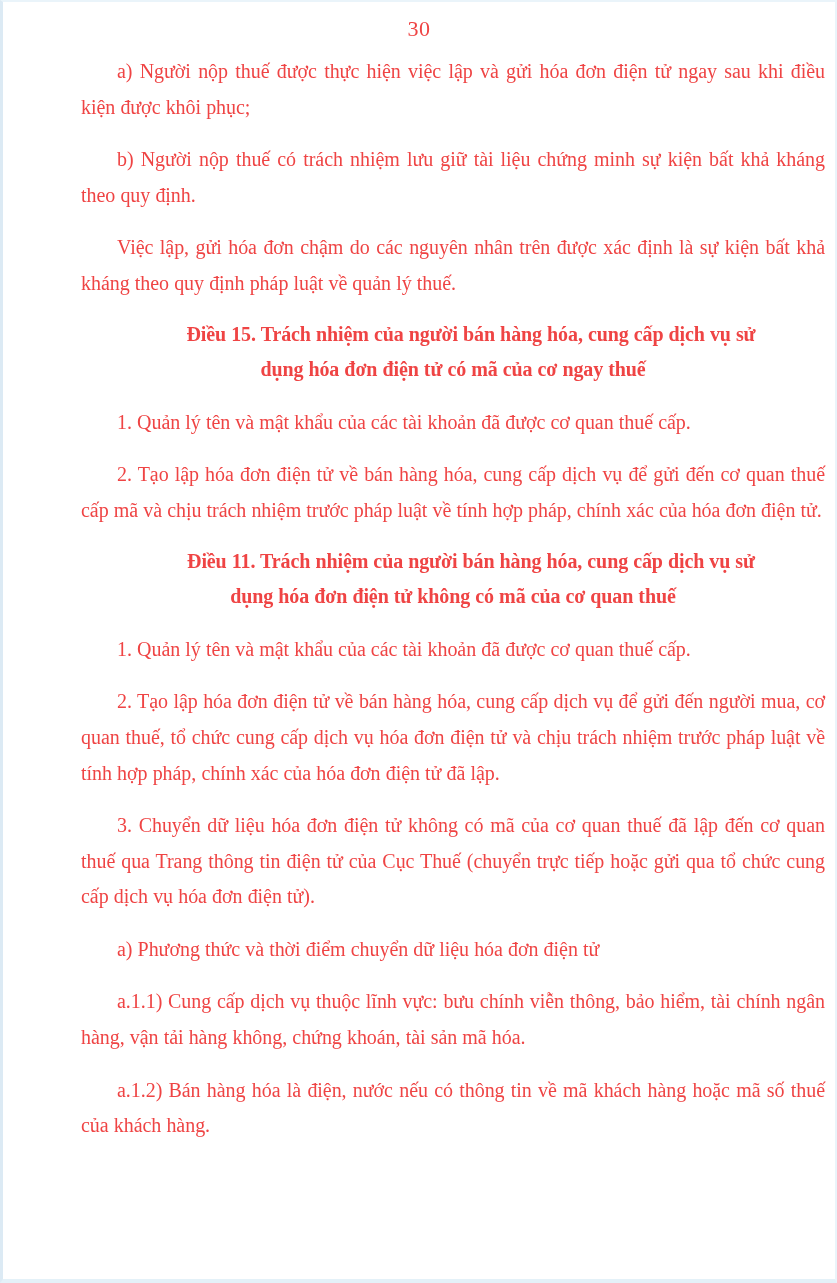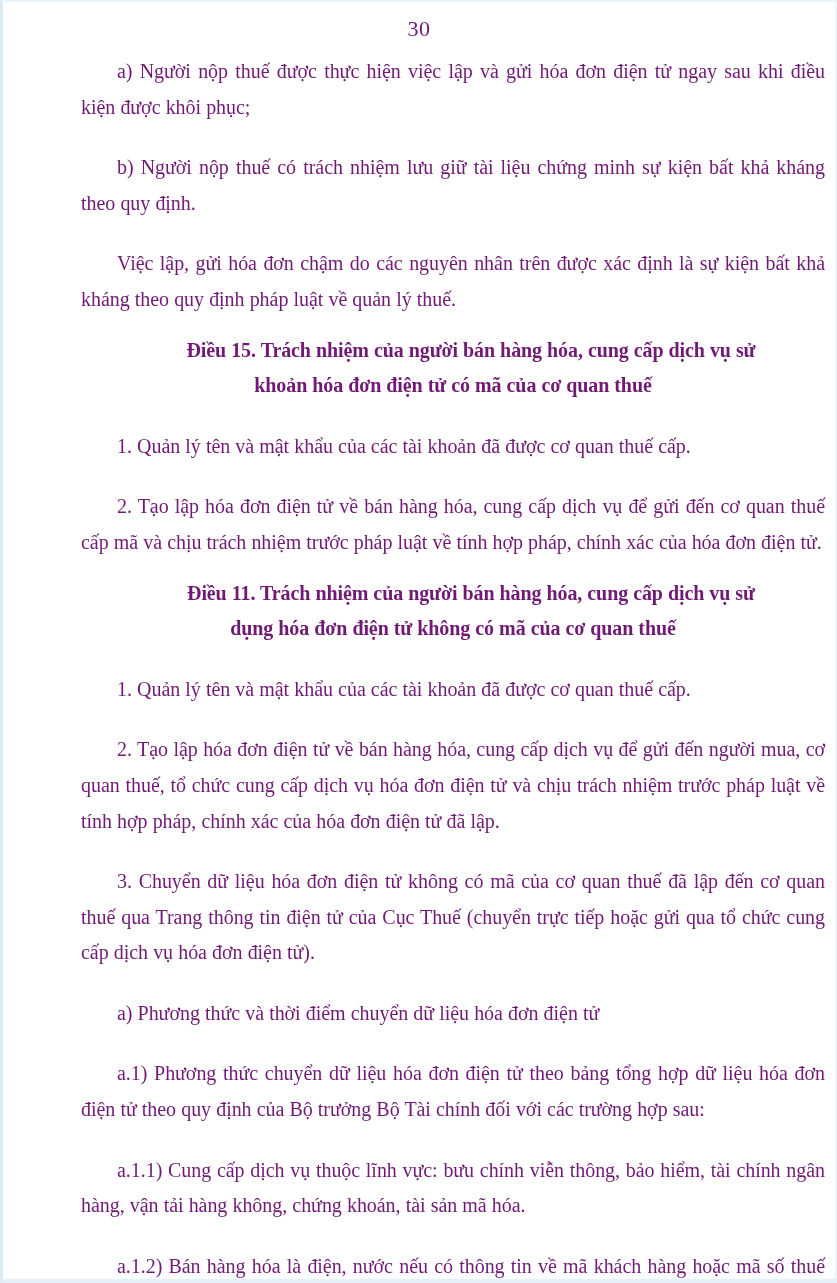--- a/index.html
+++ b/index.html
@@ -12,21 +12,21 @@
     width: 837px;
     height: 1283px;
     background: #ffffff;
     box-sizing: border-box;
     border-left: 3px solid #dceaf4;
     border-top: 2px solid #eaf4fa;
     border-right: 2px solid #eaf4fa;
     border-bottom: 4px solid #e4f1f8;
     overflow: hidden;
     font-family: "Liberation Serif", "DejaVu Serif", serif;
-    color: #701a75;
+    color: #ef4444;
   }
   .page-number {
     text-align: center;
     font-size: 22px;
     letter-spacing: 0.5px;
     margin: 8px 0 0 0;
     padding-top: 6px;
     font-family: "Liberation Serif", "DejaVu Serif", serif;
   }
   .body-col {
@@ -40,21 +40,21 @@
     padding: 0;
     text-indent: 36px;
     text-align: justify;
     font-size: 20px;
     line-height: 35.6px;
     letter-spacing: -0.05px;
     word-spacing: 0.2px;
     -webkit-font-smoothing: antialiased;
   }
   p.para.gap {
-    margin-top: 25px;
+    margin-top: 17px;
   }
   p.para.heading {
     font-weight: bold;
     margin-top: 15px;
     text-align: center;
     letter-spacing: -0.1px;
   }
   p.para.heading .hl2 {
     display: block;
     text-indent: 0;
@@ -73,41 +73,40 @@
   <div class="body-col">
 
     <p class="para">a) Người nộp thuế được thực hiện việc lập và gửi hóa đơn điện tử ngay sau khi điều kiện được khôi phục;</p>
 
     <p class="para gap">b) Người nộp thuế có trách nhiệm lưu giữ tài liệu chứng minh sự kiện bất khả kháng theo quy định.</p>
 
     <p class="para gap">Việc lập, gửi hóa đơn chậm do các nguyên nhân trên được xác định là sự kiện bất khả kháng theo quy định pháp luật về quản lý thuế.</p>
 
     <p class="para heading">
       <span class="hang">Điều 15. Trách nhiệm của người bán hàng hóa, cung cấp dịch vụ sử</span>
-      <span class="hl2">khoản hóa đơn điện tử có mã của cơ quan thuế</span>
+      <span class="hl2">dụng hóa đơn điện tử có mã của cơ ngay thuế</span>
     </p>
 
     <p class="para gap">1. Quản lý tên và mật khẩu của các tài khoản đã được cơ quan thuế cấp.</p>
 
     <p class="para gap">2. Tạo lập hóa đơn điện tử về bán hàng hóa, cung cấp dịch vụ để gửi đến cơ quan thuế cấp mã và chịu trách nhiệm trước pháp luật về tính hợp pháp, chính xác của hóa đơn điện tử.</p>
 
 
     <p class="para heading">
       <span class="hang">Điều 11. Trách nhiệm của người bán hàng hóa, cung cấp dịch vụ sử</span>
       <span class="hl2">dụng hóa đơn điện tử không có mã của cơ quan thuế</span>
     </p>
 
     <p class="para gap">1. Quản lý tên và mật khẩu của các tài khoản đã được cơ quan thuế cấp.</p>
 
     <p class="para gap">2. Tạo lập hóa đơn điện tử về bán hàng hóa, cung cấp dịch vụ để gửi đến người mua, cơ quan thuế, tổ chức cung cấp dịch vụ hóa đơn điện tử và chịu trách nhiệm trước pháp luật về tính hợp pháp, chính xác của hóa đơn điện tử đã lập.</p>
 
     <p class="para gap">3. Chuyển dữ liệu hóa đơn điện tử không có mã của cơ quan thuế đã lập đến cơ quan thuế qua Trang thông tin điện tử của Cục Thuế (chuyển trực tiếp hoặc gửi qua tổ chức cung cấp dịch vụ hóa đơn điện tử).</p>
 
     <p class="para gap">a) Phương thức và thời điểm chuyển dữ liệu hóa đơn điện tử</p>
 
-    <p class="para gap">a.1) Phương thức chuyển dữ liệu hóa đơn điện tử theo bảng tổng hợp dữ liệu hóa đơn điện tử theo quy định của Bộ trưởng Bộ Tài chính đối với các trường hợp sau:</p>
 
     <p class="para gap">a.1.1) Cung cấp dịch vụ thuộc lĩnh vực: bưu chính viễn thông, bảo hiểm, tài chính ngân hàng, vận tải hàng không, chứng khoán, tài sản mã hóa.</p>
 
     <p class="para gap">a.1.2) Bán hàng hóa là điện, nước nếu có thông tin về mã khách hàng hoặc mã số thuế của khách hàng.</p>
 
   </div>
 </div>
 
 </body></html>

